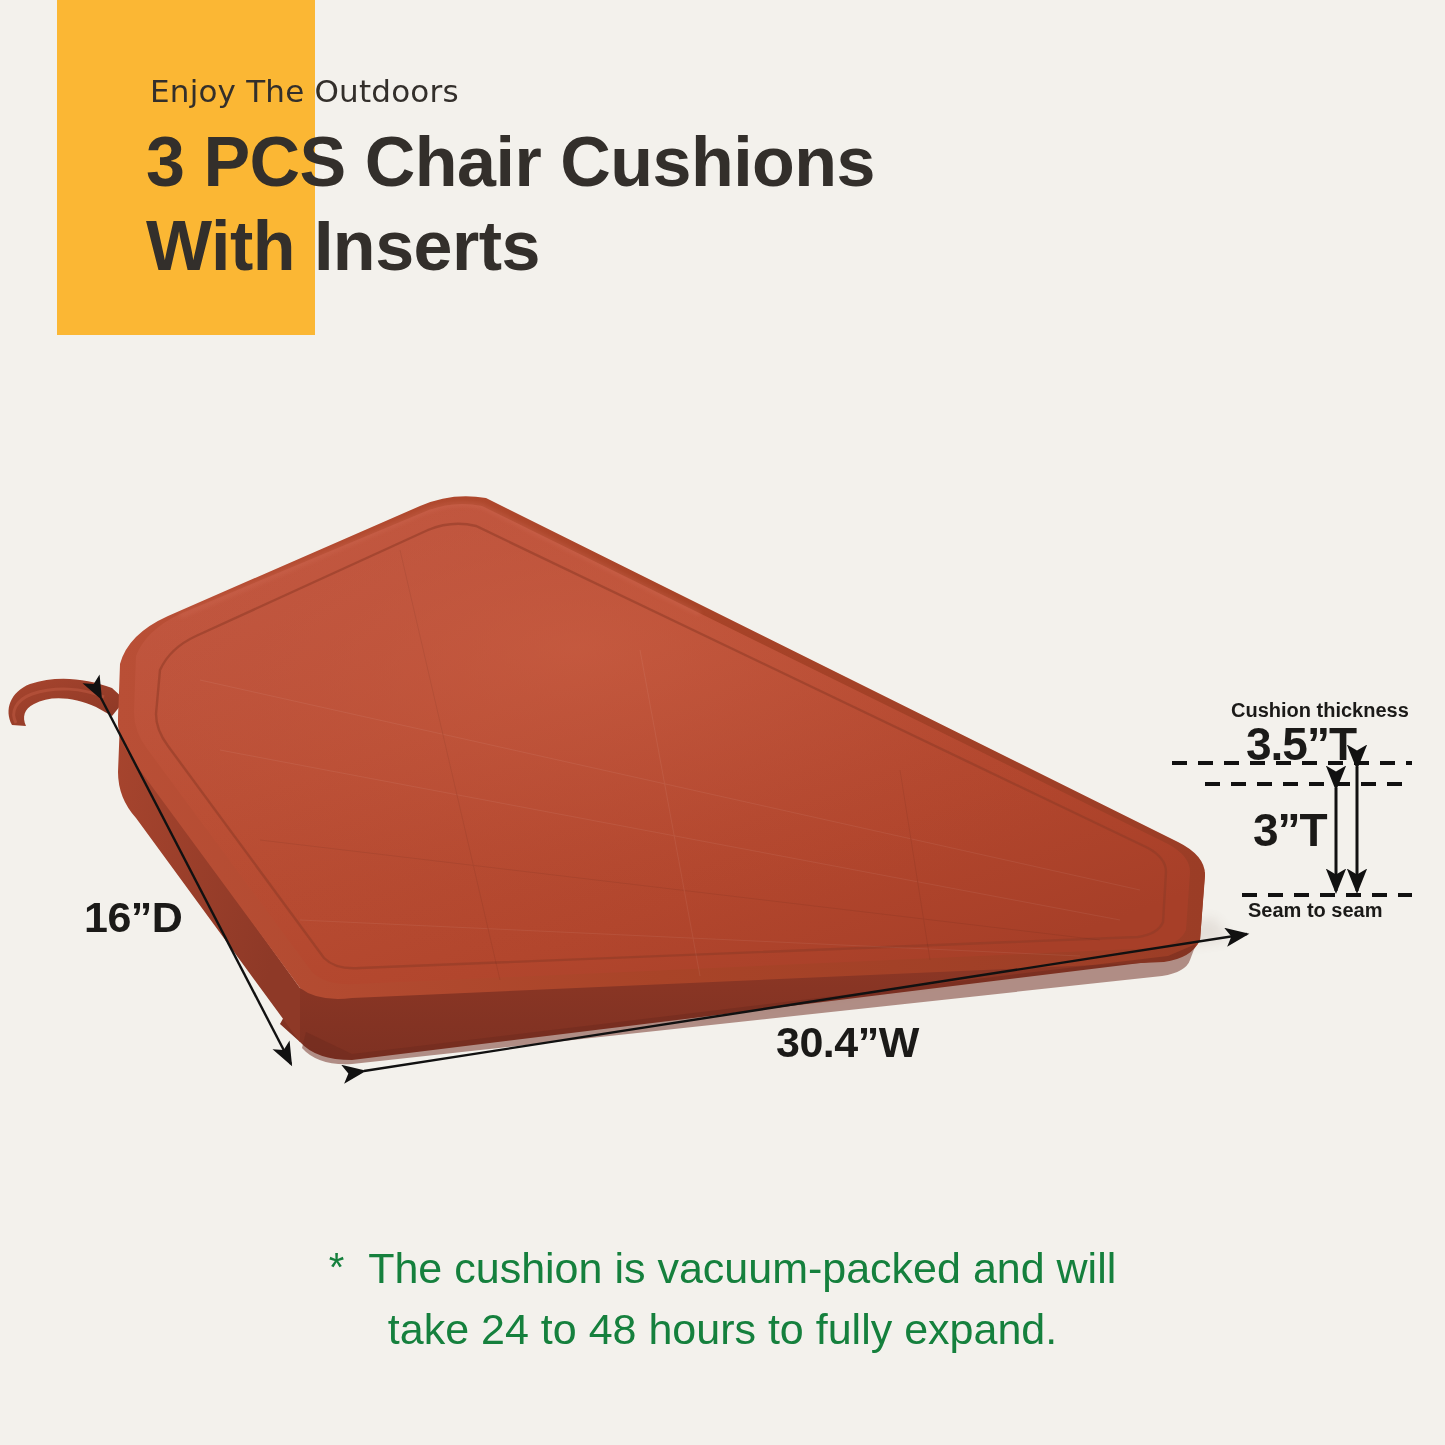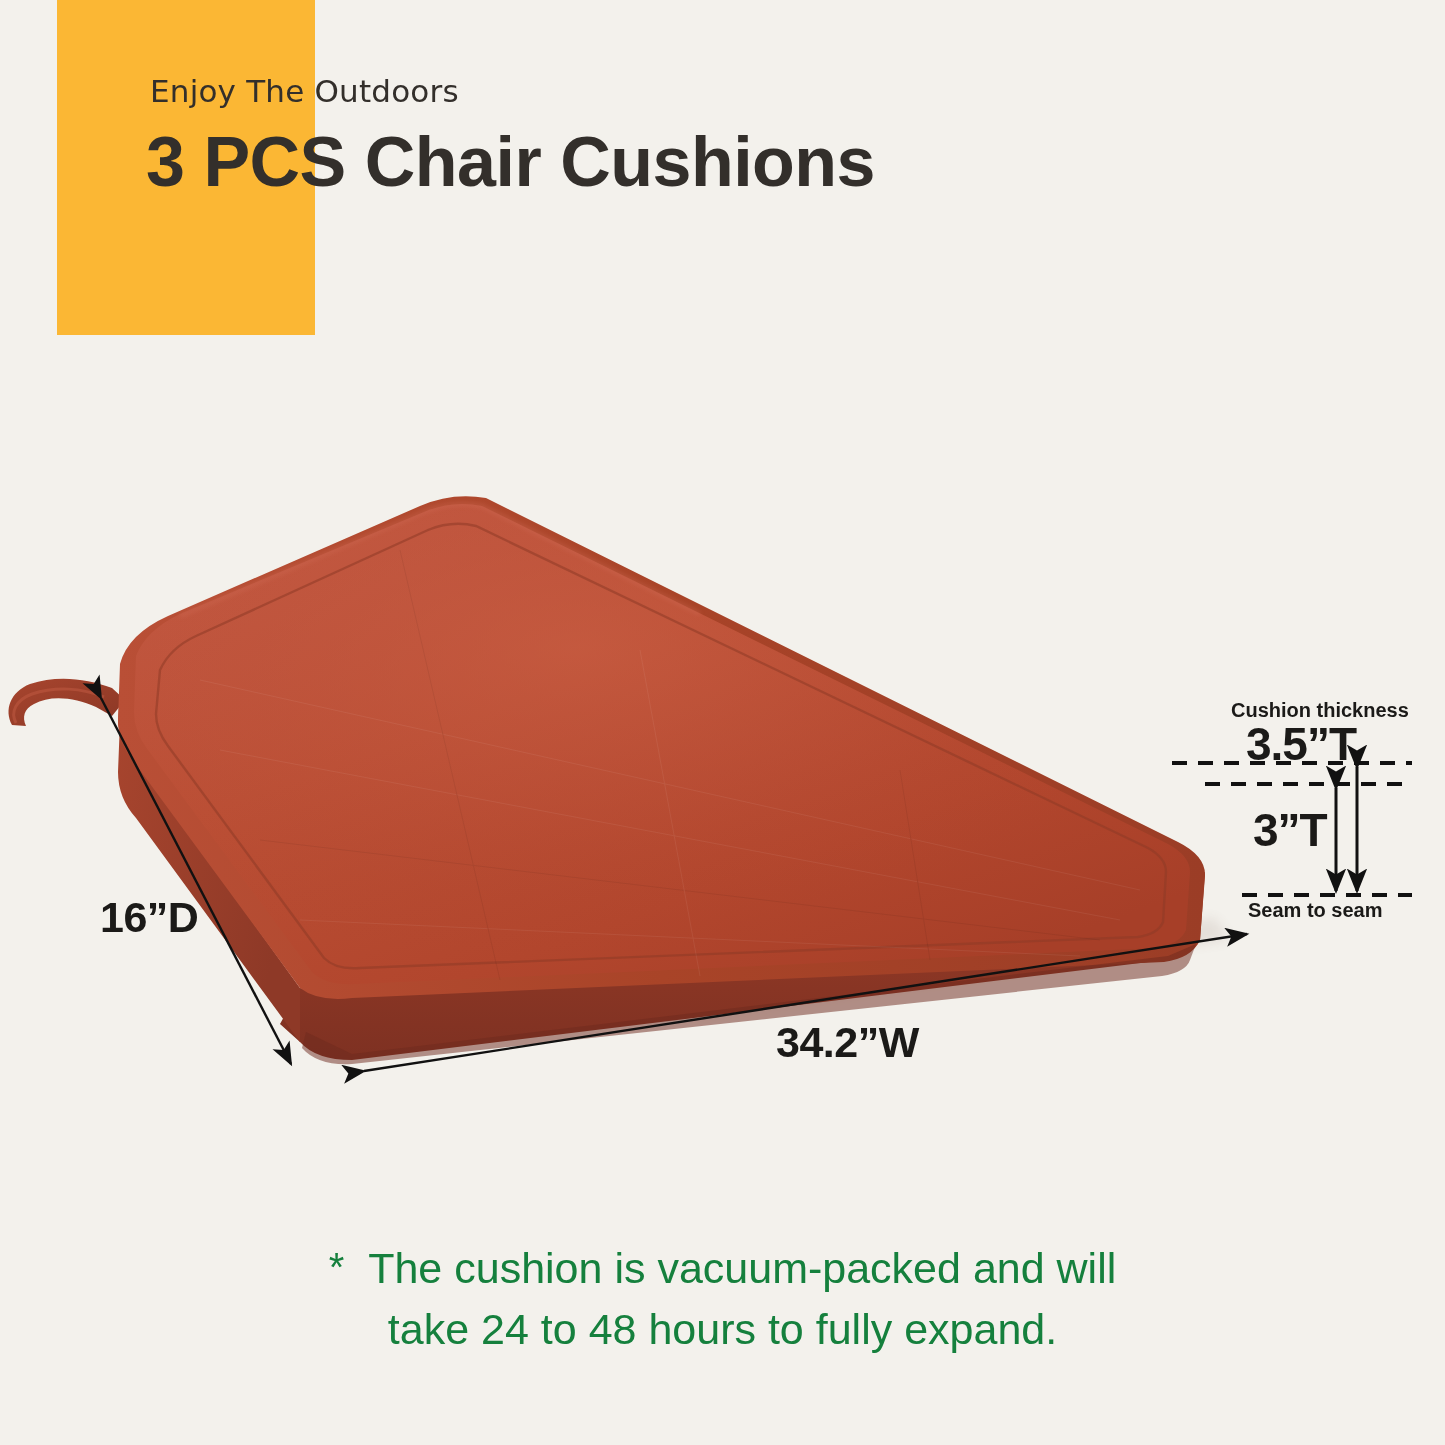--- a/index.html
+++ b/index.html
@@ -33,21 +33,21 @@
   .headline .l2{display:block;}
 
   
   #cushion{position:absolute;left:0;top:420px;width:1445px;height:680px;}
 
   
   .dim{
     position:absolute;color:#1b1a18;font-weight:bold;
     font-family:"Liberation Sans", sans-serif;white-space:nowrap;
   }
-  .dim-depth{left:100px;top:893px;font-size:43px;letter-spacing:-.5px;}
+  .dim-depth{left:84px;top:893px;font-size:43px;letter-spacing:-.5px;}
   .dim-width{left:776px;top:1018px;font-size:43px;letter-spacing:-.5px;}
   .dim-t35{left:1246px;top:717px;font-size:46px;letter-spacing:-1px;}
   .dim-t3{left:1253px;top:803px;font-size:46px;letter-spacing:-1px;}
   .lbl-thick{left:1231px;top:699px;font-size:20px;font-weight:bold;}
   .lbl-seam{left:1248px;top:899px;font-size:20px;font-weight:bold;}
 
   
   .footnote{
     position:absolute;left:0;top:1238px;width:1445px;
     text-align:center;color:#15803d;
@@ -62,20 +62,21 @@
 <body>
 
 <div id="stage">
 
   <div class="yellow-band"></div>
 
   <div class="eyebrow">Enjoy The Outdoors</div>
 
   <div class="headline">
     <span>3 PCS Chair Cushions</span>
+    <span class="l2">With Inserts</span>
   </div>
 
   <svg id="cushion" viewBox="0 0 1445 680">
     <defs>
       <linearGradient id="gTop" x1="0.12" y1="0.05" x2="0.82" y2="0.95">
         <stop offset="0" stop-color="#C15740"></stop>
         <stop offset="0.38" stop-color="#BB4F35"></stop>
         <stop offset="0.75" stop-color="#B2462D"></stop>
         <stop offset="1" stop-color="#A73F28"></stop>
       </linearGradient>
@@ -203,21 +204,21 @@
     <line x1="1172" y1="763" x2="1412" y2="763" stroke="#111" stroke-width="4" stroke-dasharray="15 11"></line>
     <line x1="1205" y1="784" x2="1412" y2="784" stroke="#111" stroke-width="4" stroke-dasharray="15 11"></line>
     <line x1="1242" y1="895" x2="1412" y2="895" stroke="#111" stroke-width="4" stroke-dasharray="15 11"></line>
 
     <line x1="1336" y1="788" x2="1336" y2="891" stroke="#111" stroke-width="3" marker-start="url(#ahs)" marker-end="url(#ahs)"></line>
 
     <line x1="1357" y1="767" x2="1357" y2="891" stroke="#111" stroke-width="3" marker-start="url(#ahs)" marker-end="url(#ahs)"></line>
   </svg>
 
   <div class="dim dim-depth">16”D</div>
-  <div class="dim dim-width">34.2”W</div>
+  <div class="dim dim-width">30.4”W</div>
   <div class="dim lbl-thick">Cushion thickness</div>
   <div class="dim dim-t35">3.5”T</div>
   <div class="dim dim-t3">3”T</div>
   <div class="dim lbl-seam">Seam to seam</div>
 
   <div class="footnote">
     <span class="fn-l1"><span class="star">*</span>&nbsp;&nbsp;<span>The cushion is vacuum-packed and will</span></span>
     <span class="fn-l2">take 24 to 48 hours to fully expand.</span>
   </div>
 

